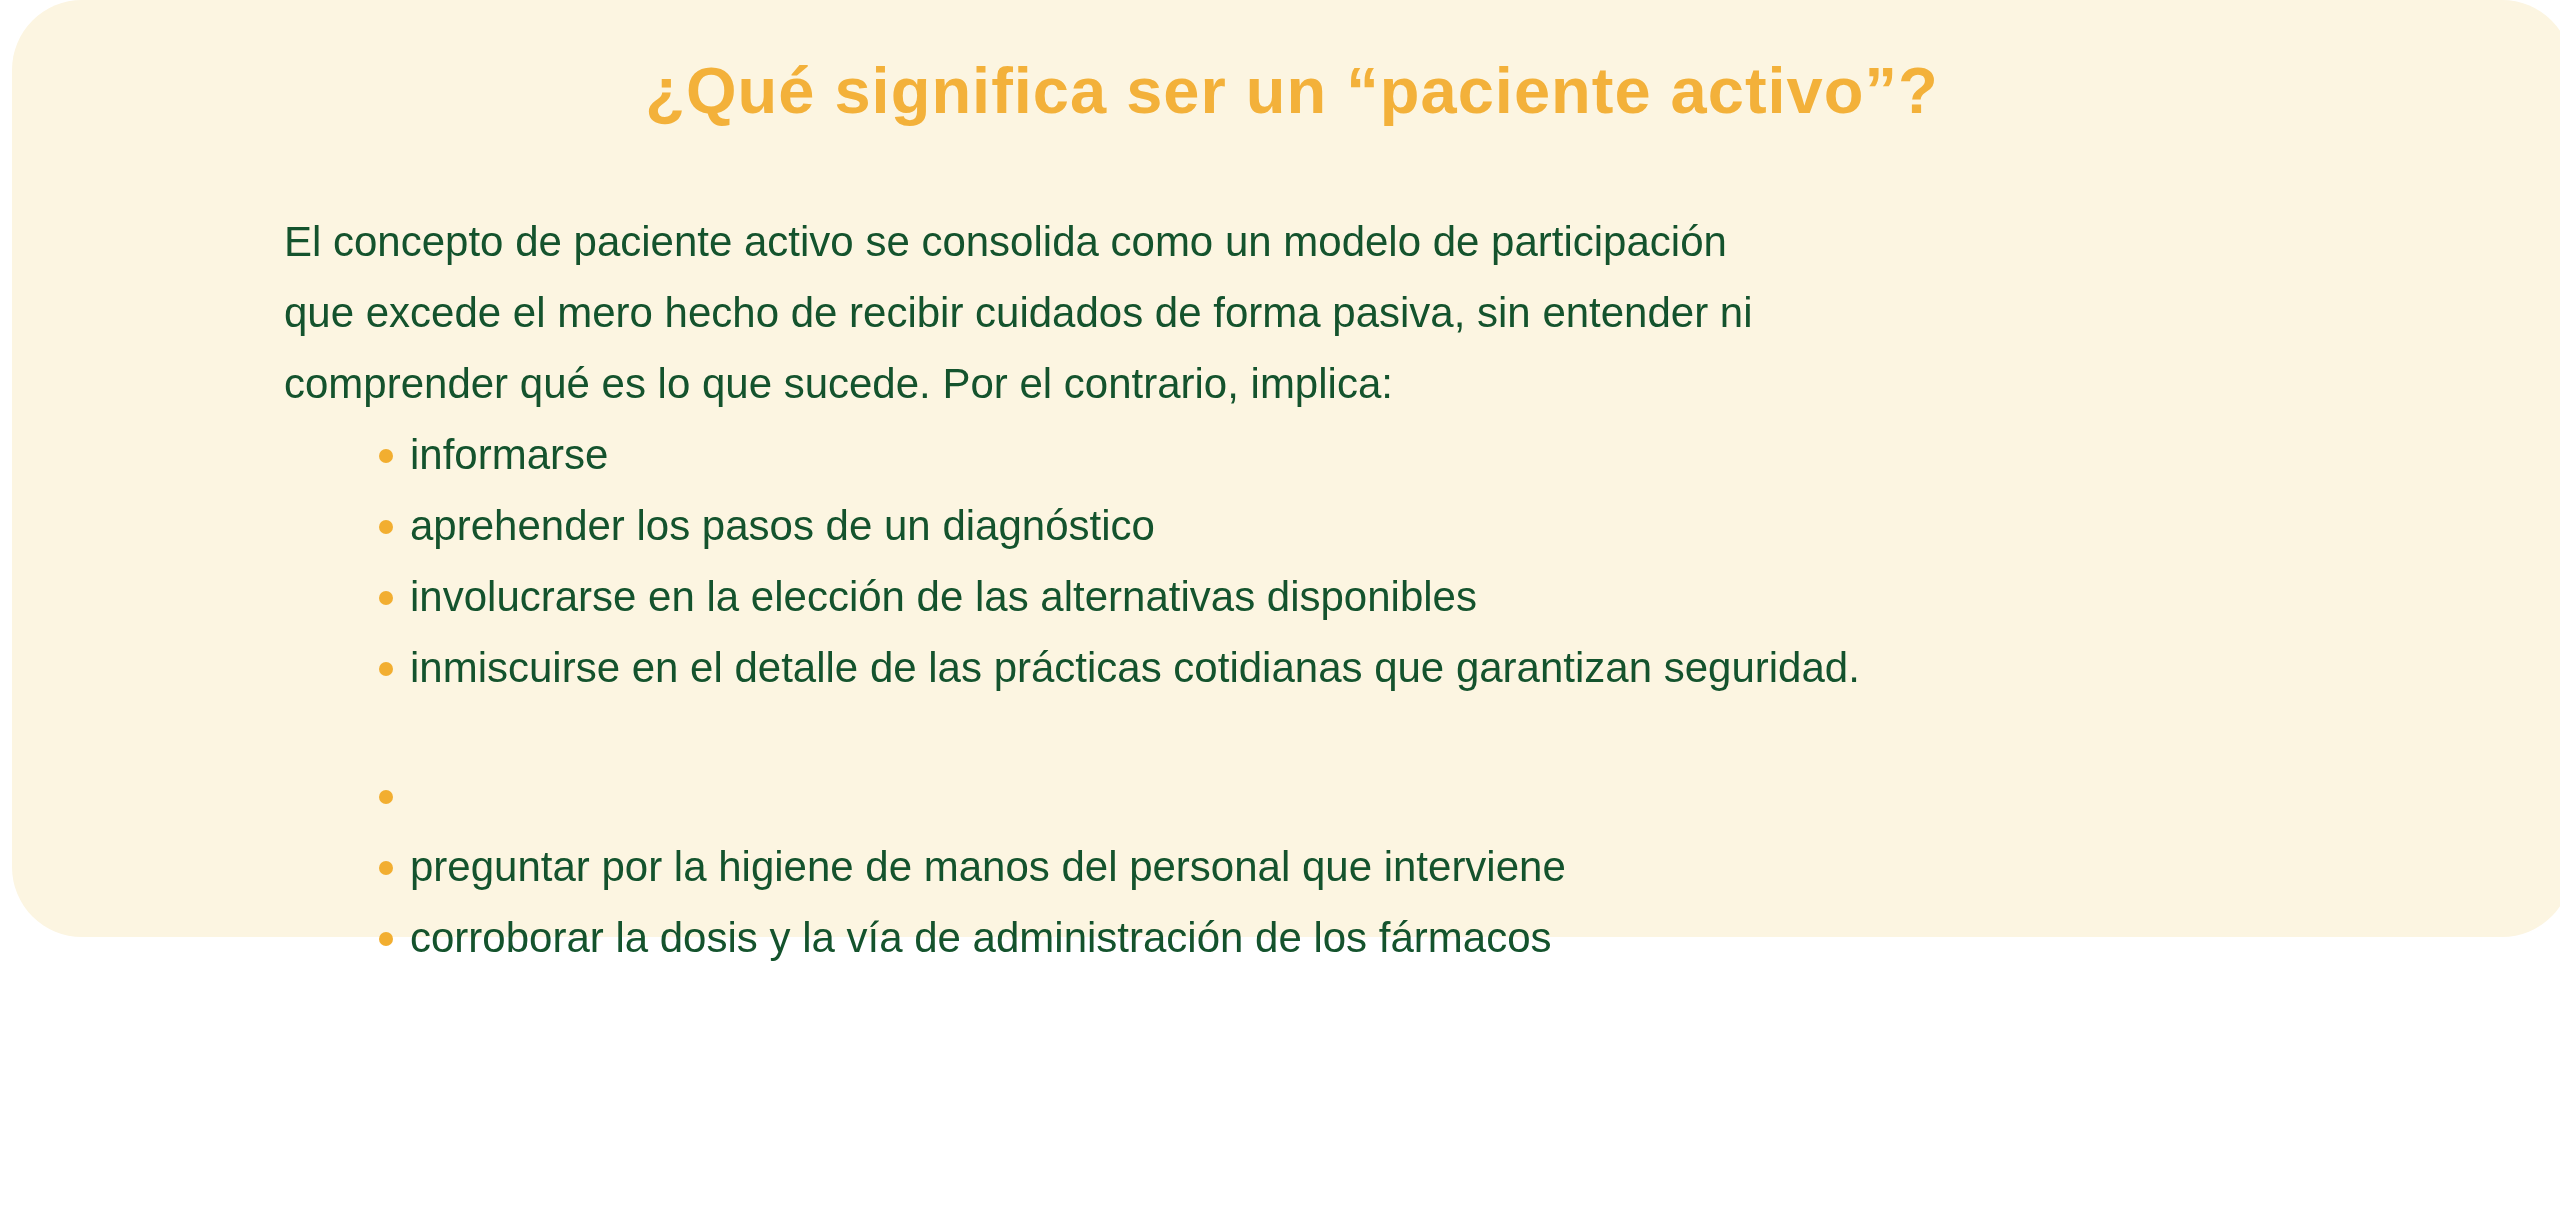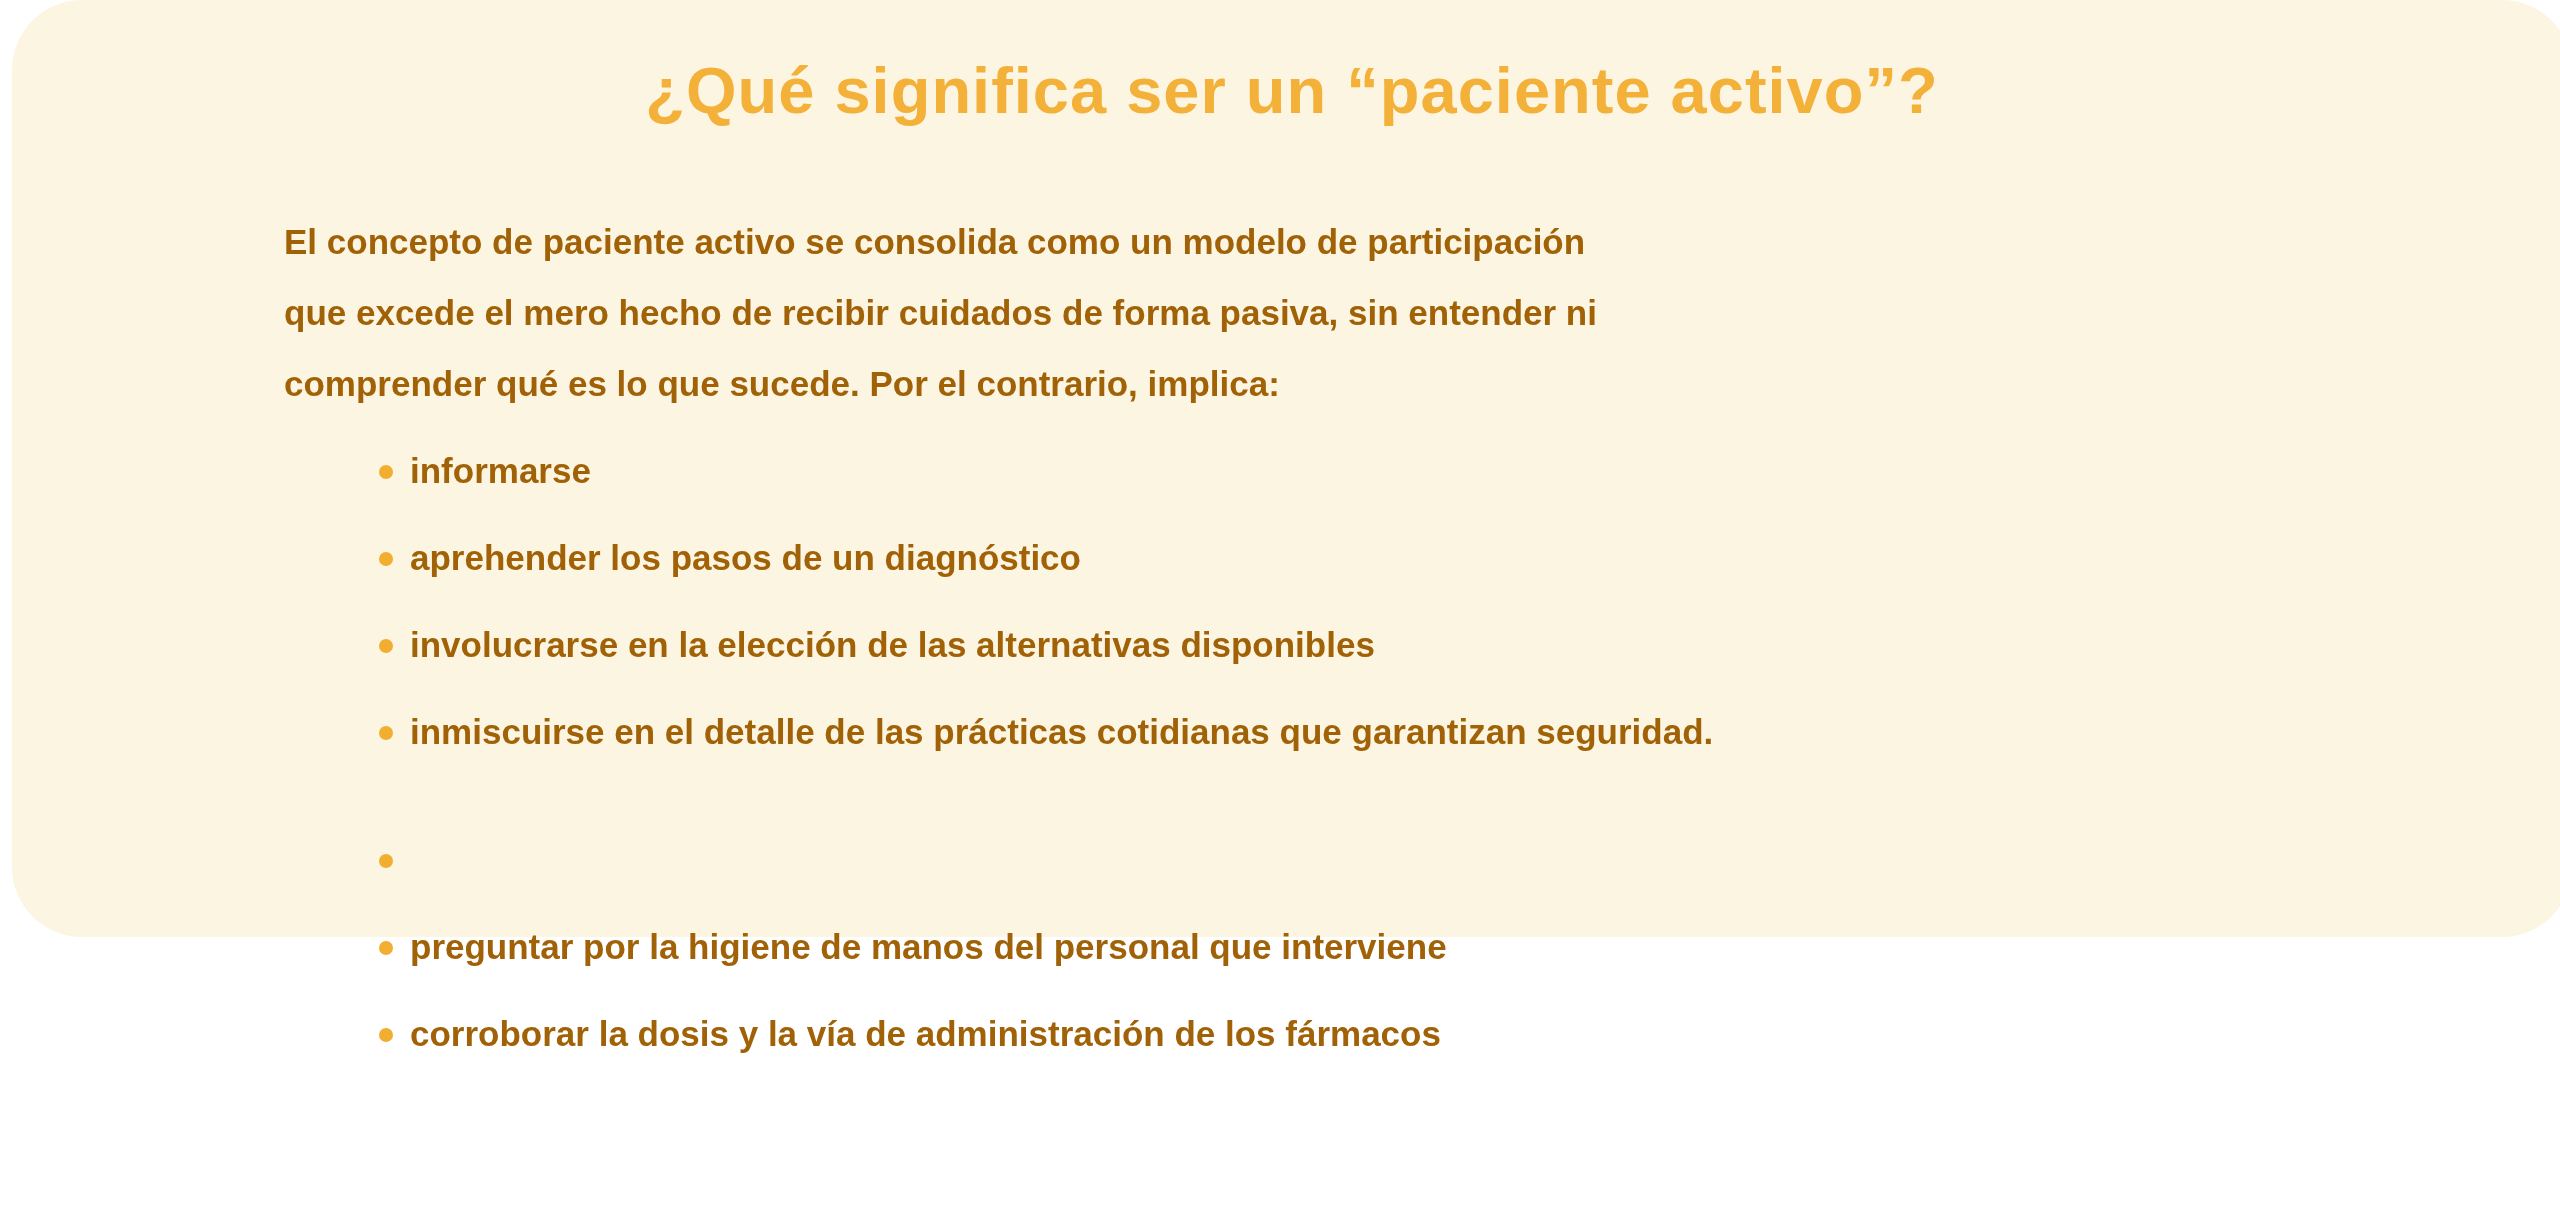--- a/index.html
+++ b/index.html
@@ -27,24 +27,24 @@
     font-size: 65px;
     line-height: 78px;
     font-weight: 700;
     letter-spacing: 1px;
     color: #f3b13a;
   }
   .content {
     margin-top: 76px;
     margin-left: 272px;
     margin-right: 180px;
-    color: #a16207;
-    font-size: 35px;
+    color: #14532d;
+    font-size: 42px;
     line-height: 71px;
-    font-weight: 700;
+    font-weight: 400;
   }
   .section-2 {
     margin-top: 57px;
   }
   .para {
     margin: 0;
   }
   .line {
     display: block;
     white-space: nowrap;
@@ -53,21 +53,20 @@
     list-style: none;
     margin: 0;
     padding: 0;
   }
   ul.bullets li {
     display: flex;
     align-items: center;
     margin-left: 95px;
     height: 71px;
     white-space: nowrap;
-    margin-top: 16px;
   }
   .dot {
     flex: none;
     width: 14px;
     height: 14px;
     border-radius: 50%;
     background: #f2ae30;
     margin-right: 17px;
     margin-top: 2px;
   }

